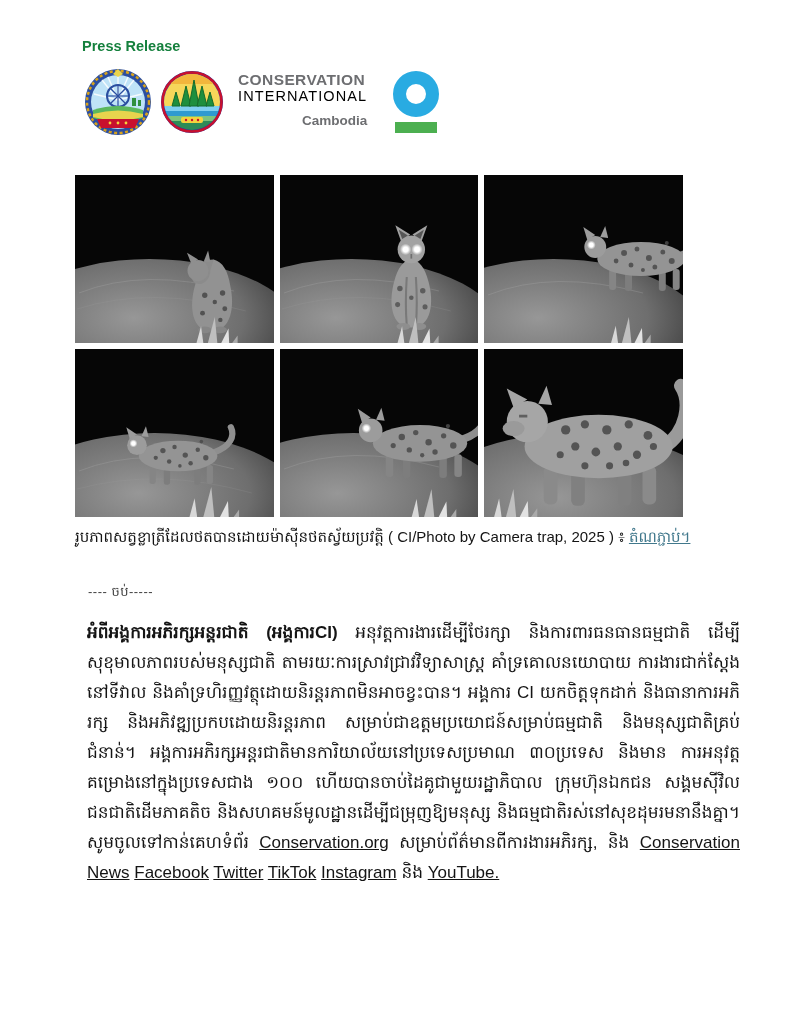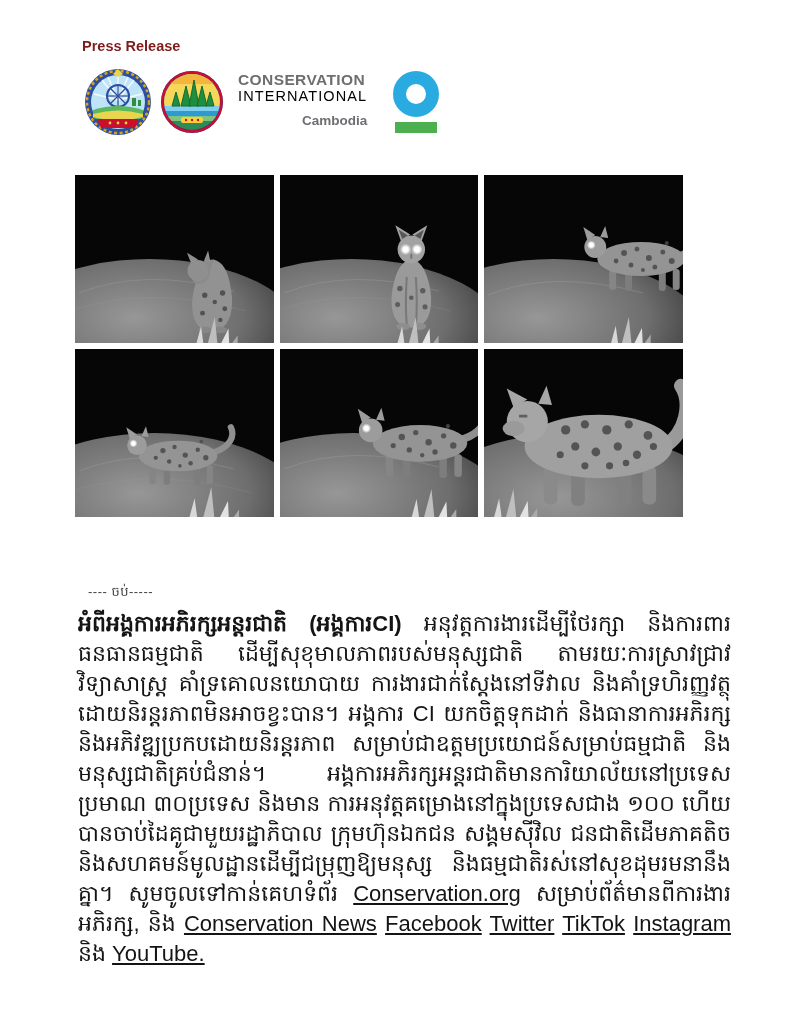--- a/index.html
+++ b/index.html
@@ -1,20 +1,20 @@
 <!DOCTYPE html>
 <html><head>
 <meta charset="utf-8">
 <style>
   html,body{margin:0;padding:0;background:#ffffff;}
   .page{position:relative;width:792px;height:1024px;background:#fff;overflow:hidden;
         font-family:"Liberation Sans",sans-serif;color:#161616;}
   
   .topbar{position:absolute;left:82px;right:44px;top:38px;display:flex;
-          justify-content:space-between;font-weight:bold;font-size:14.5px;color:#7f1d1d;}
+          justify-content:space-between;font-weight:bold;font-size:14.5px;color:#15803d;}
   
   .logo-row{position:absolute;left:84px;top:68px;display:flex;align-items:center;}
   .emblem{flex:0 0 auto;}
   .ci-logo{display:flex;align-items:flex-start;margin-left:14px;gap:16px;}
   .ci-text{color:#6d6e71;line-height:1.12;}
   .ci-l1{font-size:15.5px;font-weight:bold;letter-spacing:.4px;}
   .ci-l2{font-size:14.5px;letter-spacing:1.1px;color:#000000;}
   .ci-l3{font-size:13.5px;font-weight:bold;text-align:right;margin-top:8px;}
   .ci-mark{margin-left:10px;display:flex;flex-direction:column;align-items:center;}
   .ci-ring{width:46px;height:46px;border:13px solid #29abe2;border-radius:50%;box-sizing:border-box;}
@@ -23,21 +23,21 @@
   .gallery{position:absolute;left:75px;top:175px;width:608px;display:grid;
            grid-template-columns:repeat(3,1fr);gap:6px;}
   .photo{height:168px;background:#000;overflow:hidden;}
   .photo svg{display:block;width:100%;height:100%;}
   
   .caption{position:absolute;left:75px;top:527px;width:655px;margin:0;font-size:15px;color:#141414;}
   .cap-link{color:#41788c;text-decoration:underline;cursor:pointer;}
   
   .endmark{position:absolute;left:84px;top:579px;margin:4px;font-size:13px;color:#3f3f3f;letter-spacing:.5px;}
   
-  .body-par{position:absolute;left:75px;top:606px;width:653px;margin:3px;font-size:22px;
+  .body-par{position:absolute;left:75px;top:606px;width:653px;margin:12px;font-size:17px;
             line-height:30px;text-align:justify;color:#141414;}
   .body-par strong{font-weight:bold;}
   .u{color:#141414;text-decoration:underline;cursor:pointer;}
   .defs-holder{position:absolute;width:0;height:0;overflow:hidden;}
 </style>
 </head>
 <body>
 
 <div class="defs-holder">
 <svg width="0" height="0">
@@ -290,20 +290,21 @@
     <div class="photo">
       <svg viewBox="0 0 200 168" preserveAspectRatio="none">
         <rect width="200" height="168" fill="#060606"></rect>
         <ellipse cx="90" cy="176" rx="170" ry="92" fill="url(#mnd)"></ellipse>
         <use href="#catBig" transform="translate(16,34) scale(1.38)"></use>
         <use href="#grass1" transform="translate(8,140) scale(1.2)"></use>
       </svg>
     </div>
   </div>
 
+  <p class="caption"><span>រូបភាពសត្វខ្លាត្រីដែលថតបានដោយម៉ាស៊ីនថតស្វ័យប្រវត្តិ ( CI/Photo by Camera trap, 2025 ) ៖ </span><a class="cap-link">តំណភ្ជាប់។</a></p>
 
   <p class="endmark">---- ចប់-----</p>
 
   <p class="body-par"><strong>អំពីអង្គការអភិរក្សអន្តរជាតិ (អង្គការCI)</strong><span> អនុវត្តការងារដើម្បីថែរក្សា និងការពារធនធានធម្មជាតិ ដើម្បីសុខុមាលភាពរបស់មនុស្សជាតិ តាមរយៈការស្រាវជ្រាវវិទ្យាសាស្ត្រ គាំទ្រគោលនយោបាយ ការងារជាក់ស្តែងនៅទីវាល និងគាំទ្រហិរញ្ញវត្ថុដោយនិរន្តរភាពមិនអាចខ្វះបាន។ អង្គការ CI យកចិត្តទុកដាក់ និងធានាការអភិរក្ស និងអភិវឌ្ឍប្រកបដោយនិរន្តរភាព សម្រាប់ជាឧត្តមប្រយោជន៍សម្រាប់ធម្មជាតិ និងមនុស្សជាតិគ្រប់ជំនាន់។ អង្គការអភិរក្សអន្តរជាតិមានការិយាល័យនៅប្រទេសប្រមាណ ៣០ប្រទេស និងមាន ការអនុវត្តគម្រោងនៅក្នុងប្រទេសជាង ១០០ ហើយបានចាប់ដៃគូជាមួយរដ្ឋាភិបាល ក្រុមហ៊ុនឯកជន សង្គមស៊ីវិល ជនជាតិដើមភាគតិច និងសហគមន៍មូលដ្ឋានដើម្បីជម្រុញឱ្យមនុស្ស និងធម្មជាតិរស់នៅសុខដុមរមនានឹងគ្នា។ សូមចូលទៅកាន់គេហទំព័រ </span><a class="u">Conservation.org</a><span> សម្រាប់ព័ត៌មានពីការងារអភិរក្ស, និង </span><a class="u">Conservation News</a>
     <a class="u">Facebook</a>
     <a class="u">Twitter</a>
     <a class="u">TikTok</a>
     <a class="u">Instagram</a>
     <span>និង</span>
     <a class="u">YouTube.</a></p>

